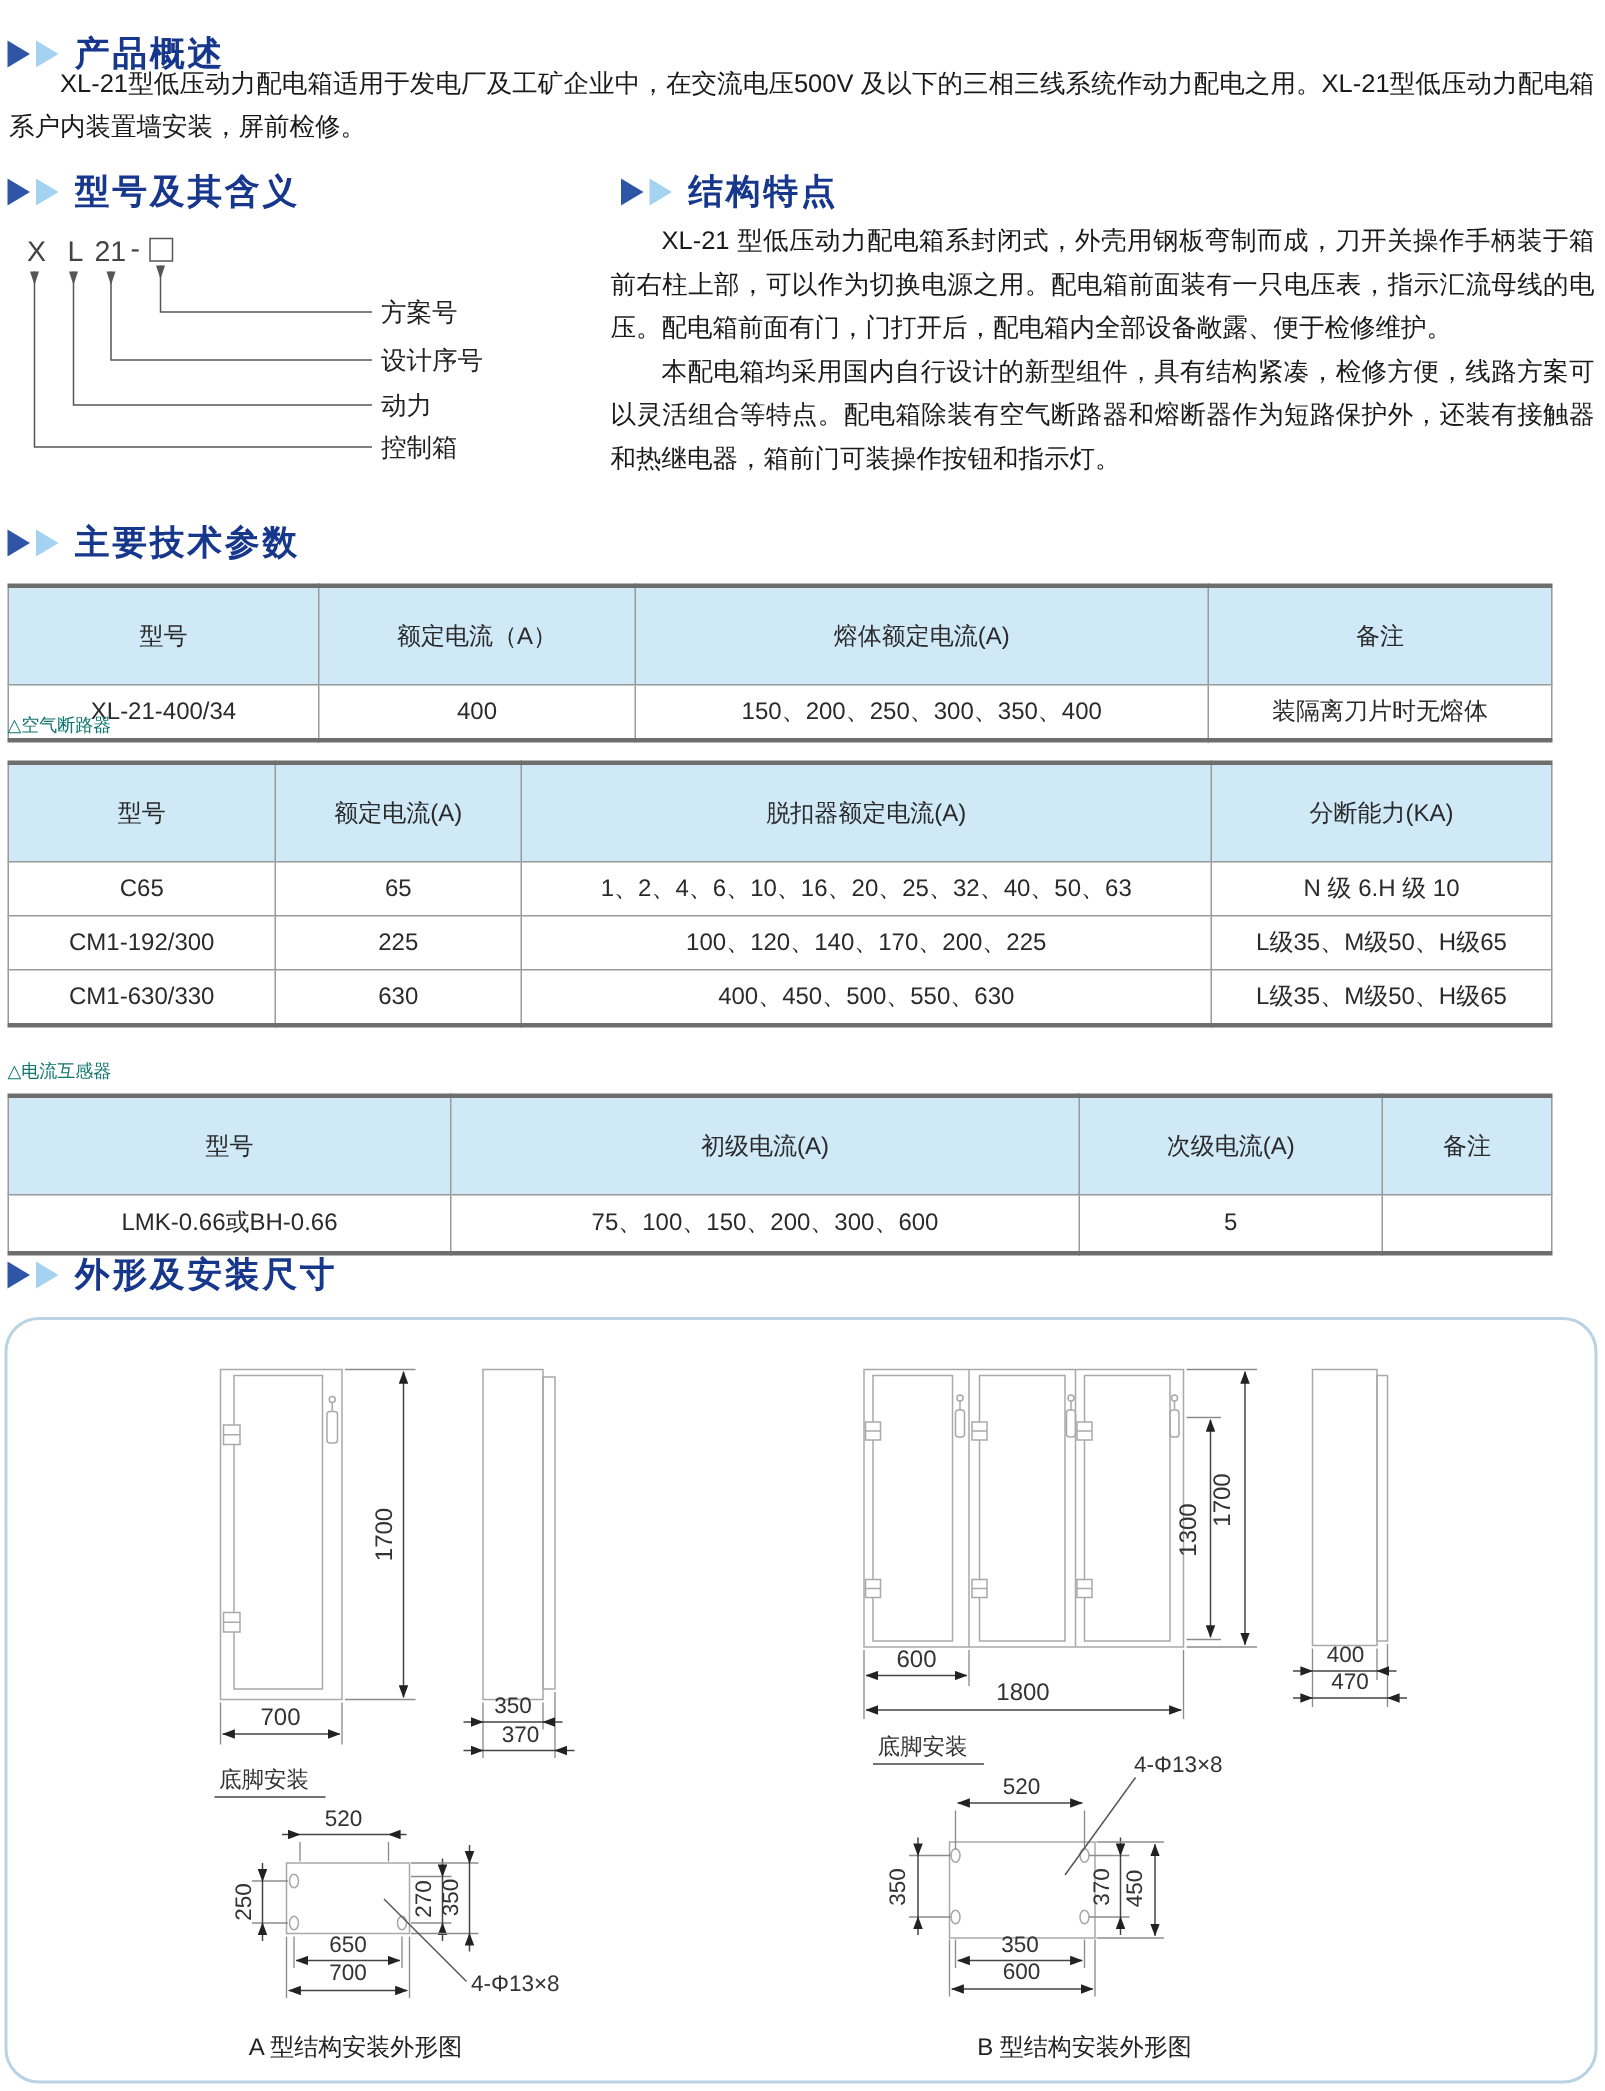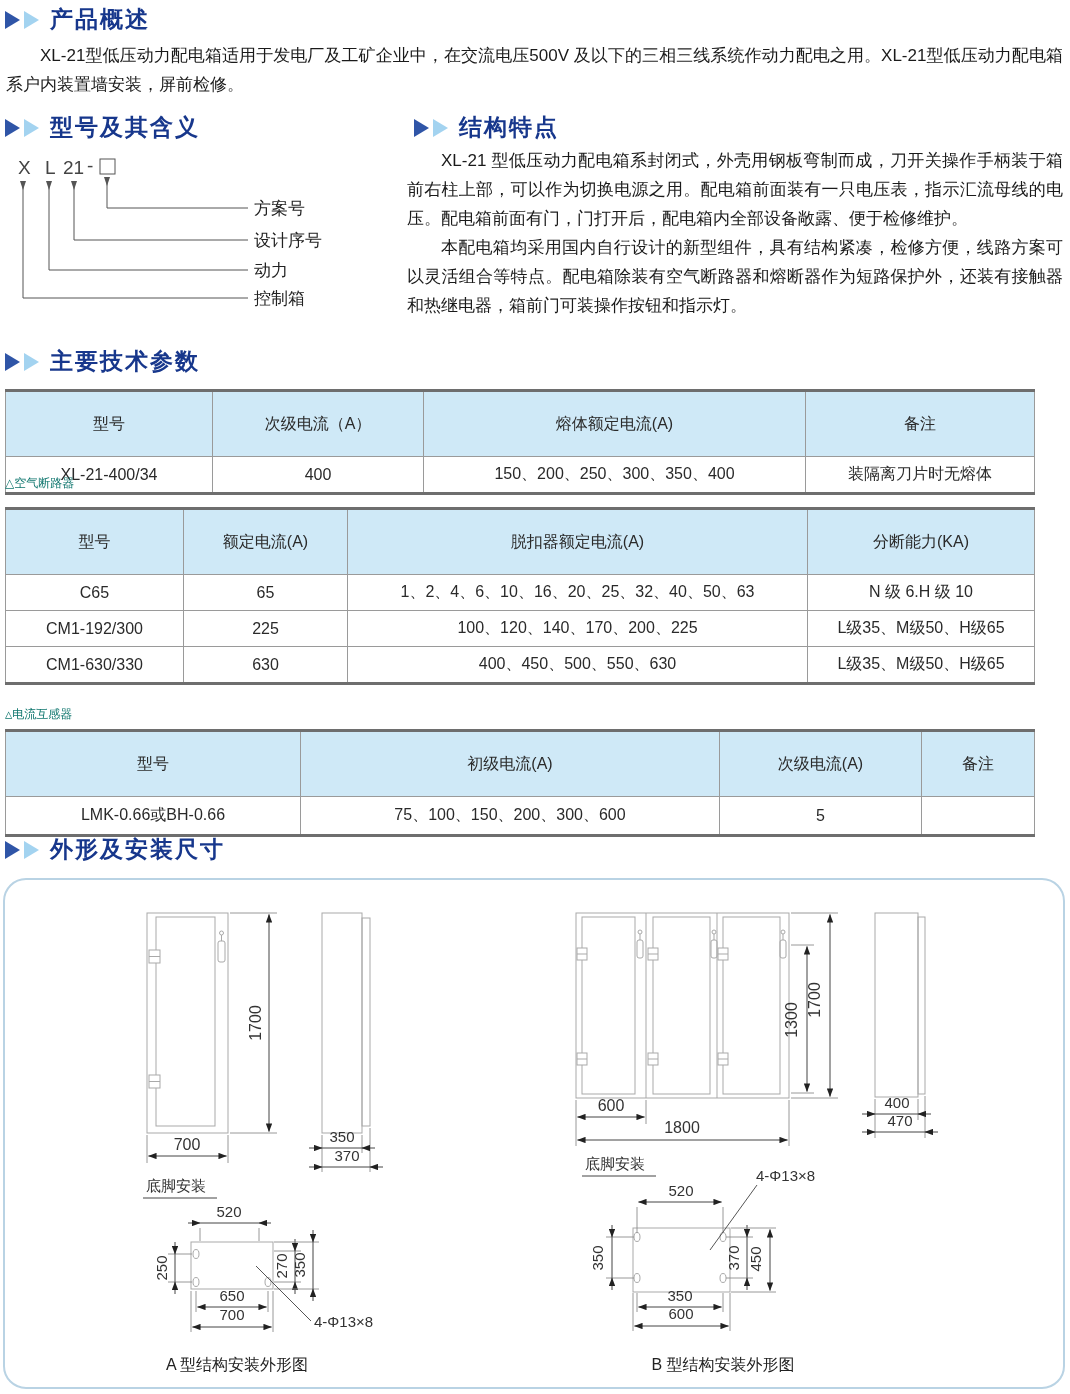--- a/index.html
+++ b/index.html
@@ -33,21 +33,21 @@
   .dt{font-size:15px;fill:#333;}
   .dtl{font-size:16px;fill:#333;}
   .cap{font-size:16px;fill:#222;}
   .mod{stroke:#555;stroke-width:1;fill:none;}
   .modtxt{font-size:19px;fill:#444;}
   .lbl{font-size:17px;fill:#222;}
 </style>
 </head>
 <body>
 
-<div class="sec" style="left:5px;top:4px;">
+<div class="sec" style="left:5px;top:20px;">
   <span class="tri t1"></span>
   <span class="tri t2"></span>
   <span class="txt">产品概述</span>
 </div>
 <div class="para" style="left:6px;top:41px;width:1057px;">
   <p>XL-21型低压动力配电箱适用于发电厂及工矿企业中，在交流电压500V 及以下的三相三线系统作动力配电之用。XL-21型低压动力配电箱系户内装置墙安装，屏前检修。</p>
 </div>
 
 <div class="sec" style="left:5px;top:112px;">
   <span class="tri t1"></span>
@@ -98,21 +98,21 @@
 <table class="tbl" style="left:5px;top:389px;width:1029px;">
   <colgroup>
       <col style="width:207px">
       <col style="width:211px">
       <col style="width:382px">
       <col style="width:229px">
     </colgroup>
   <tbody>
       <tr>
     <th>型号</th>
-    <th>次级电流（A）</th>
+    <th>额定电流（A）</th>
     <th>熔体额定电流(A)</th>
     <th>备注</th>
   </tr>
   <tr>
     <td>XL-21-400/34</td>
     <td>400</td>
     <td>150、200、250、300、350、400</td>
     <td>装隔离刀片时无熔体</td>
   </tr>
 </tbody>
@@ -148,21 +148,21 @@
   </tr>
   <tr>
     <td>CM1-630/330</td>
     <td>630</td>
     <td>400、450、500、550、630</td>
     <td>L级35、M级50、H级65</td>
   </tr>
 </tbody>
   </table>
 
-<div class="tcap" style="left:5px;top:706px;font-family:Liberation Mono, monospace;">△电流互感器</div>
+<div class="tcap" style="left:5px;top:706px;">△电流互感器</div>
 
 <table class="tbl" style="left:5px;top:729px;width:1029px;">
   <colgroup>
       <col style="width:295px">
       <col style="width:419px">
       <col style="width:202px">
       <col style="width:113px">
     </colgroup>
   <tbody>
       <tr>

